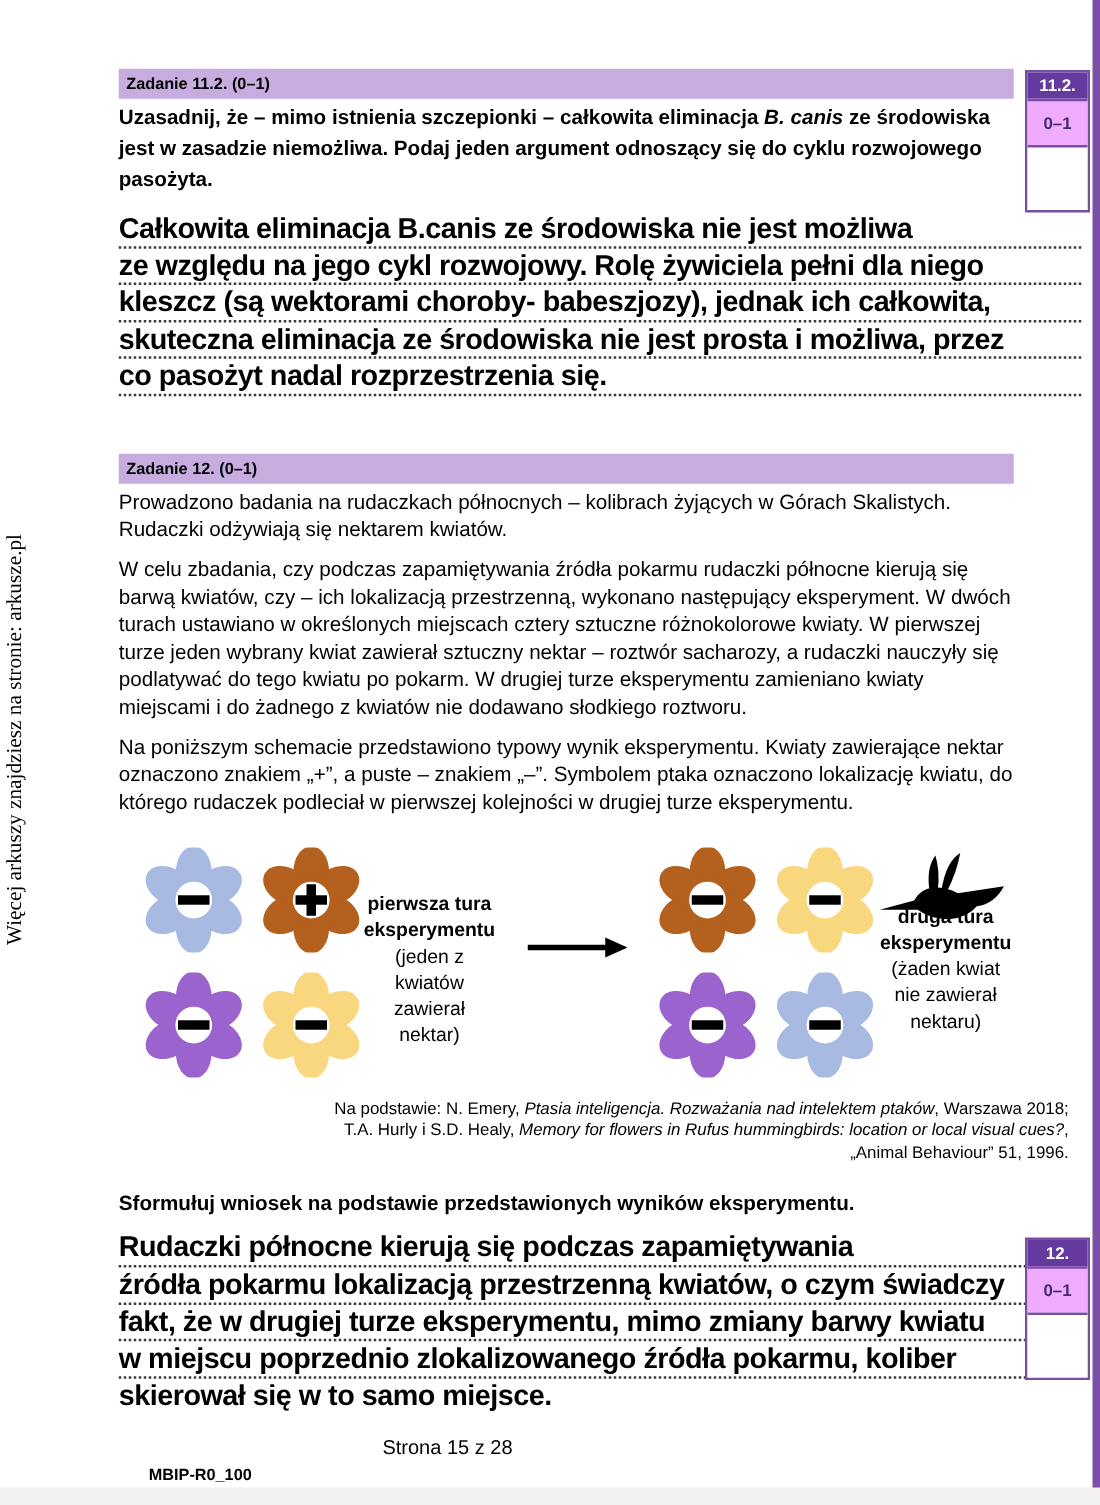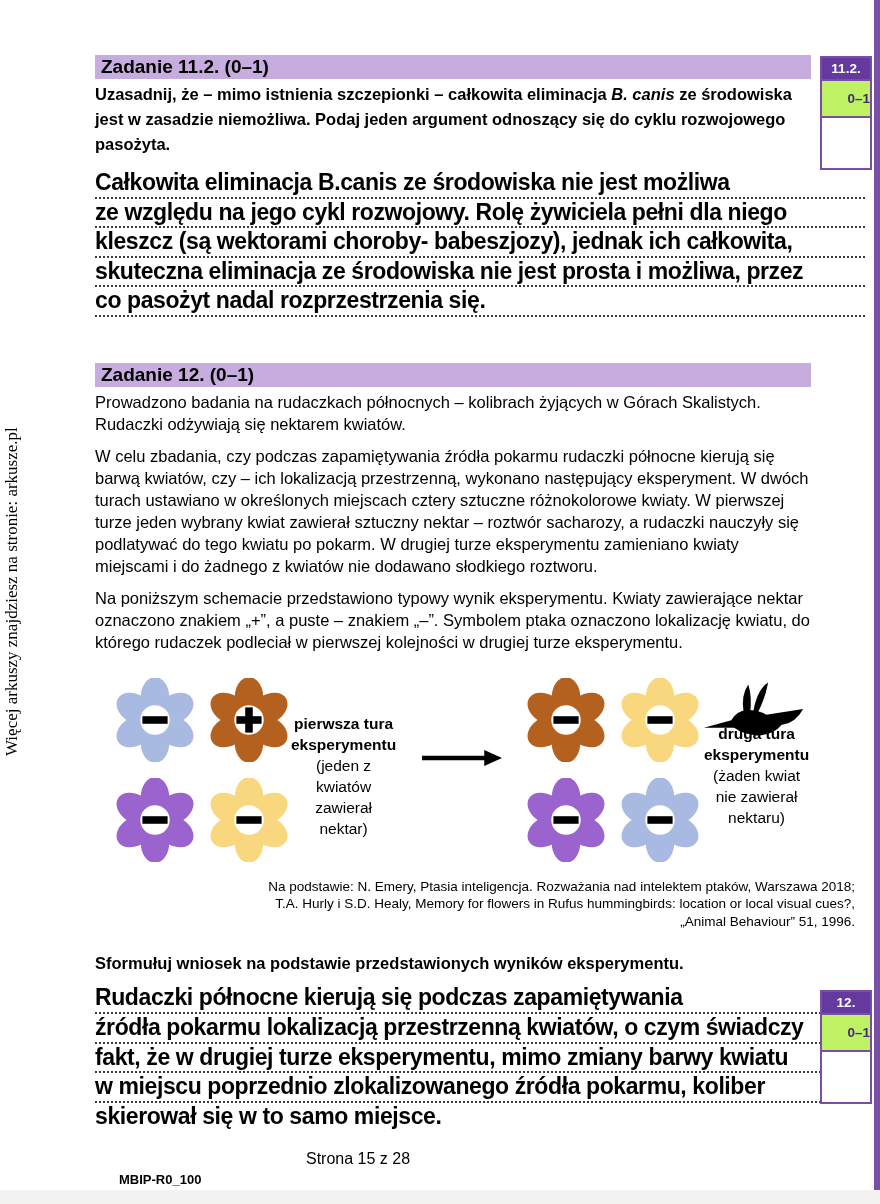--- a/index.html
+++ b/index.html
@@ -15,21 +15,21 @@
   .sidebar-vert{
     position:absolute;left:2px;top:382px;height:420px;width:30px;
     writing-mode:vertical-rl;transform:rotate(180deg);
     font-family:"Liberation Serif", serif;font-size:17px;white-space:nowrap;
     text-align:center;
   }
 
   .content{position:absolute;left:95px;top:55px;width:716px;}
 
   .task-header{
-    background:#c7addf;font-weight:bold;font-size:19px;
+    background:#c7addf;font-weight:bold;font-size:13px;
     padding:2px 6px;line-height:20px;
   }
   .prompt{font-weight:bold;font-size:16.5px;line-height:25px;margin-top:3px;}
   .prompt .species{font-style:italic;}
   .para{font-size:16.5px;line-height:22px;margin-top:10px;}
 
   .answer-block{margin-top:12px;width:770px;}
   .answer-line{
     font-weight:bold;font-size:23px;line-height:27.6px;letter-spacing:-0.4px;
     white-space:nowrap;border-bottom:2px dotted #3a3a3a;height:27.6px;
@@ -46,33 +46,33 @@
   }
   .flower{width:84px;height:84px;display:block;}
   .arrow-wrap{margin:70px 22px 0 26px;}
   .bird{position:absolute;top:2px;right:-104px;width:104px;height:74px;}
   .caption{margin-top:12px;text-align:center;font-size:15.5px;line-height:21px;}
   .caption .cap-title{font-weight:bold;}
 
   .source{
     margin-top:16px;text-align:right;font-size:13.5px;line-height:17.5px;width:760px;
   }
-  .source .it{}
+  .source .it{font-style:italic;}
 
   .question{font-weight:bold;font-size:16.5px;line-height:22px;margin-top:22px;}
 
   
   .score-box{position:absolute;width:48px;border:2px solid #7a4da6;background:#fff;}
   .score-box .sb-head{
     background:#653a9e;color:#fff;font-weight:bold;font-size:13.5px;
     text-align:center;padding:3px 0;
   }
   .score-box .sb-points{
-    background:#bef264;color:#432a75;font-weight:bold;font-size:13.5px;
-    text-align:right;padding:10px 0;border-top:2px solid #7a4da6;
+    background:#f0abfc;color:#432a75;font-weight:bold;font-size:13.5px;
+    text-align:center;padding:10px 0;border-top:2px solid #7a4da6;
   }
   .score-box .sb-empty{height:50px;background:#fff;border-top:2px solid #7a4da6;}
   .score-box-112{left:820px;top:56px;}
   .score-box-12{left:820px;top:990px;}
 
   .footer-page{position:absolute;top:1150px;left:0;width:716px;text-align:center;font-size:16px;}
   .footer-code{position:absolute;top:1172px;left:95px;font-weight:bold;font-size:13px;padding-left:24px;}
 </style>
 </head>
 <body>

